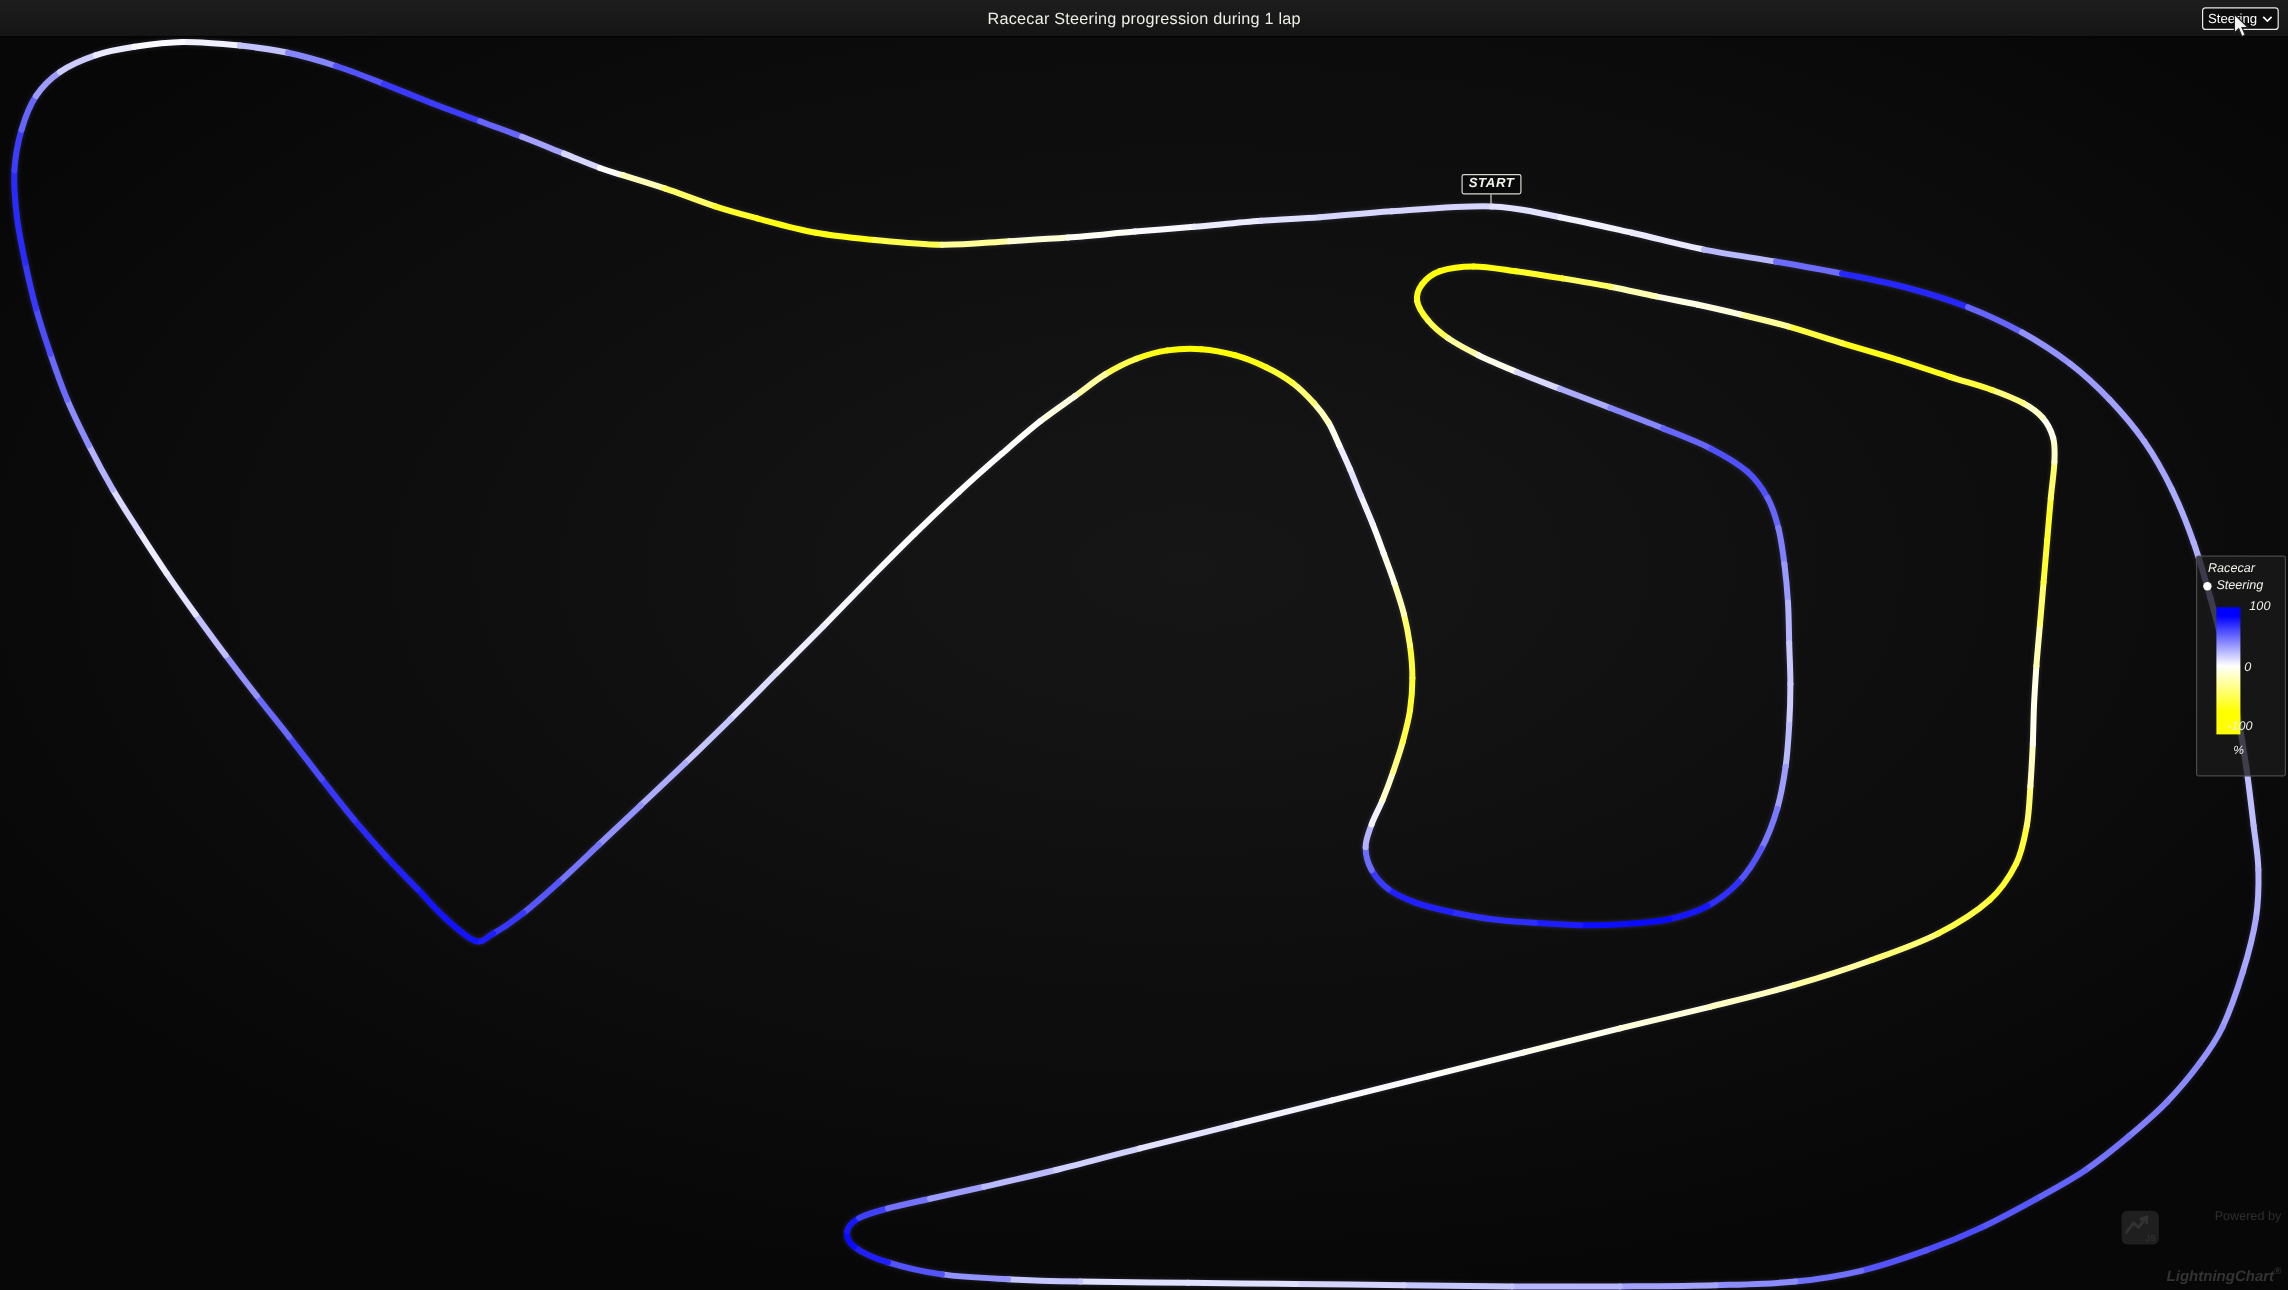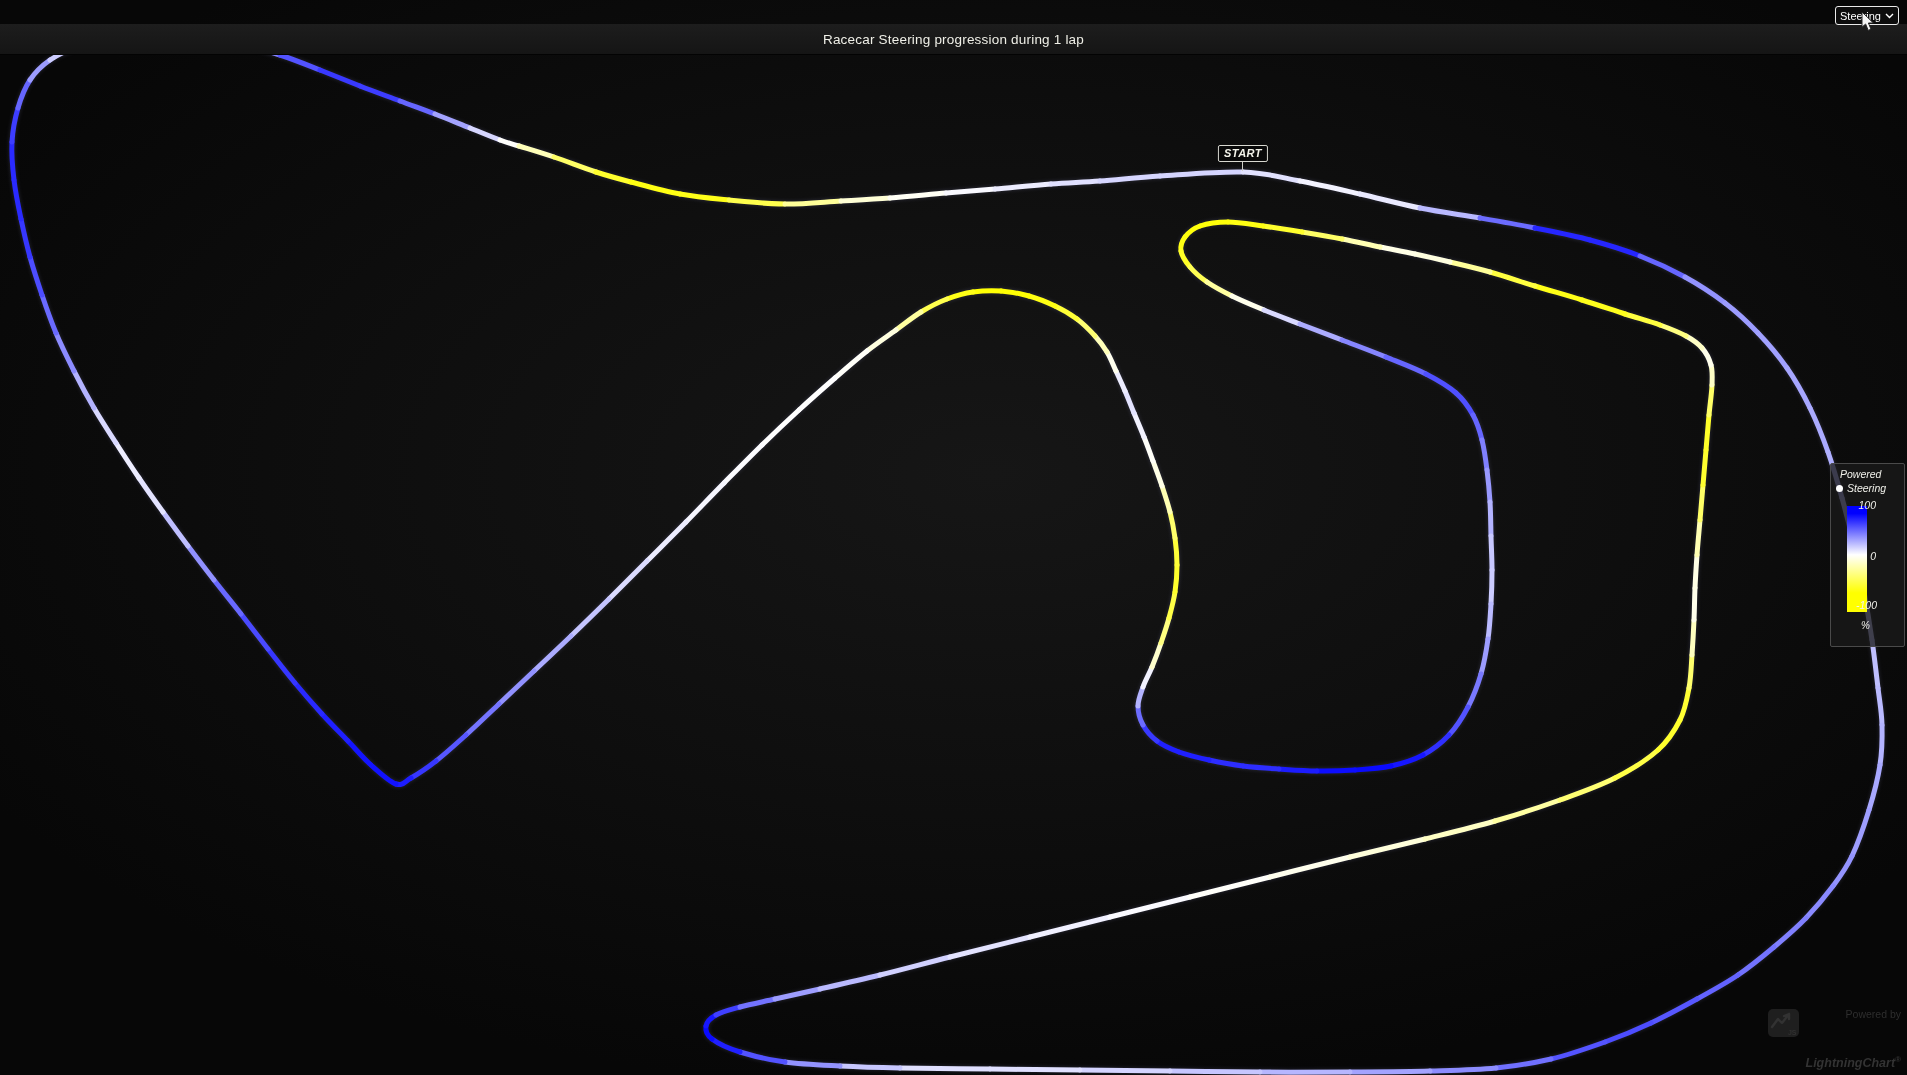--- a/index.html
+++ b/index.html
@@ -9,21 +9,20 @@
     font-family:"Liberation Sans","DejaVu Sans",sans-serif;
     -webkit-font-smoothing:antialiased;
   }
   
   #header{
     position:absolute;left:0;top:0;right:0;height:30px;
     background:linear-gradient(180deg,#1d1d1d 0%,#151515 100%);
     border-bottom:1px solid #030303;
     display:flex;align-items:center;justify-content:center;
     z-index:30;
-    margin-top:24px;
   }
   #header .title{color:#efefe7;font-size:13.5px;letter-spacing:.2px;}
   
   #series-dd{
     position:absolute;top:6px;right:8px;height:17px;z-index:40;
     display:flex;align-items:center;gap:4px;
     background:#0d0d0d;border:1px solid #e9e9e9;border-radius:3px;
     color:#fff;font-size:11px;padding:0 4px;cursor:pointer;
   }
   #series-dd svg{display:block;}
@@ -42,21 +41,21 @@
   #legend{
     position:absolute;left:1830px;top:463px;width:73px;height:182px;z-index:25;
     background:rgba(26,26,26,.78);
     border:1px solid #4a4a4a;border-radius:2px;
     color:#f0f0ea;font-style:italic;font-size:10.5px;
   }
   #legend .lg-title{position:absolute;left:9px;top:4px;}
   #legend .lg-item{position:absolute;left:5px;top:18px;display:flex;align-items:center;gap:4px;cursor:pointer;}
   #legend .lg-bullet{width:7px;height:7px;border-radius:50%;background:#fff;}
   #legend .lg-bar{position:absolute;left:16px;top:42px;width:20px;height:106px;}
-  #legend .lg-max{position:absolute;right:28px;top:35px;}
+  #legend .lg-max{position:absolute;right:12px;top:35px;}
   #legend .lg-mid{position:absolute;right:28px;top:86px;}
   #legend .lg-min{position:absolute;right:27px;top:135px;}
   #legend .lg-unit{position:absolute;right:34px;top:156px;font-size:10px;}
   
   #watermark{position:absolute;right:6px;bottom:4px;z-index:15;
     display:flex;align-items:flex-start;gap:7px;cursor:pointer;}
   #wm-logo{width:31px;height:28px;background:#242424;border-radius:5px;position:relative;opacity:.85;}
   #wm-logo .js{position:absolute;right:2px;bottom:1px;font-size:7px;font-weight:bold;color:#383838;}
   #wm-text{text-align:right;line-height:1.1;}
   #wm-text .l1{color:#2e2e2e;font-size:10.5px;}
@@ -292,21 +291,21 @@
   <svg id="cursor" width="15" height="21" viewBox="0 0 15 21">
     <path d="M1 1 L1 16.2 L4.6 13 L7.2 19.4 L10 18.2 L7.4 12 L12.4 12 Z" fill="#f5f5f5" stroke="#222222" stroke-width="1"></path>
   </svg>
 
   <div id="start-marker">
     <span>START</span>
   </div>
   <div id="start-tick"></div>
 
   <div id="legend">
-    <div class="lg-title">Powered</div>
+    <div class="lg-title">Racecar</div>
     <div class="lg-item">
       <span class="lg-bullet"></span>
       <span>Steering</span>
     </div>
     <div class="lg-bar" style="background: linear-gradient(rgb(0, 0, 255) 0%, rgb(0, 0, 255) 7%, rgb(255, 255, 255) 46%, rgb(255, 255, 0) 82%, rgb(255, 255, 0) 100%);"></div>
     <div class="lg-max">100</div>
     <div class="lg-mid">0</div>
     <div class="lg-min">-100</div>
     <div class="lg-unit">%</div>
   </div>

